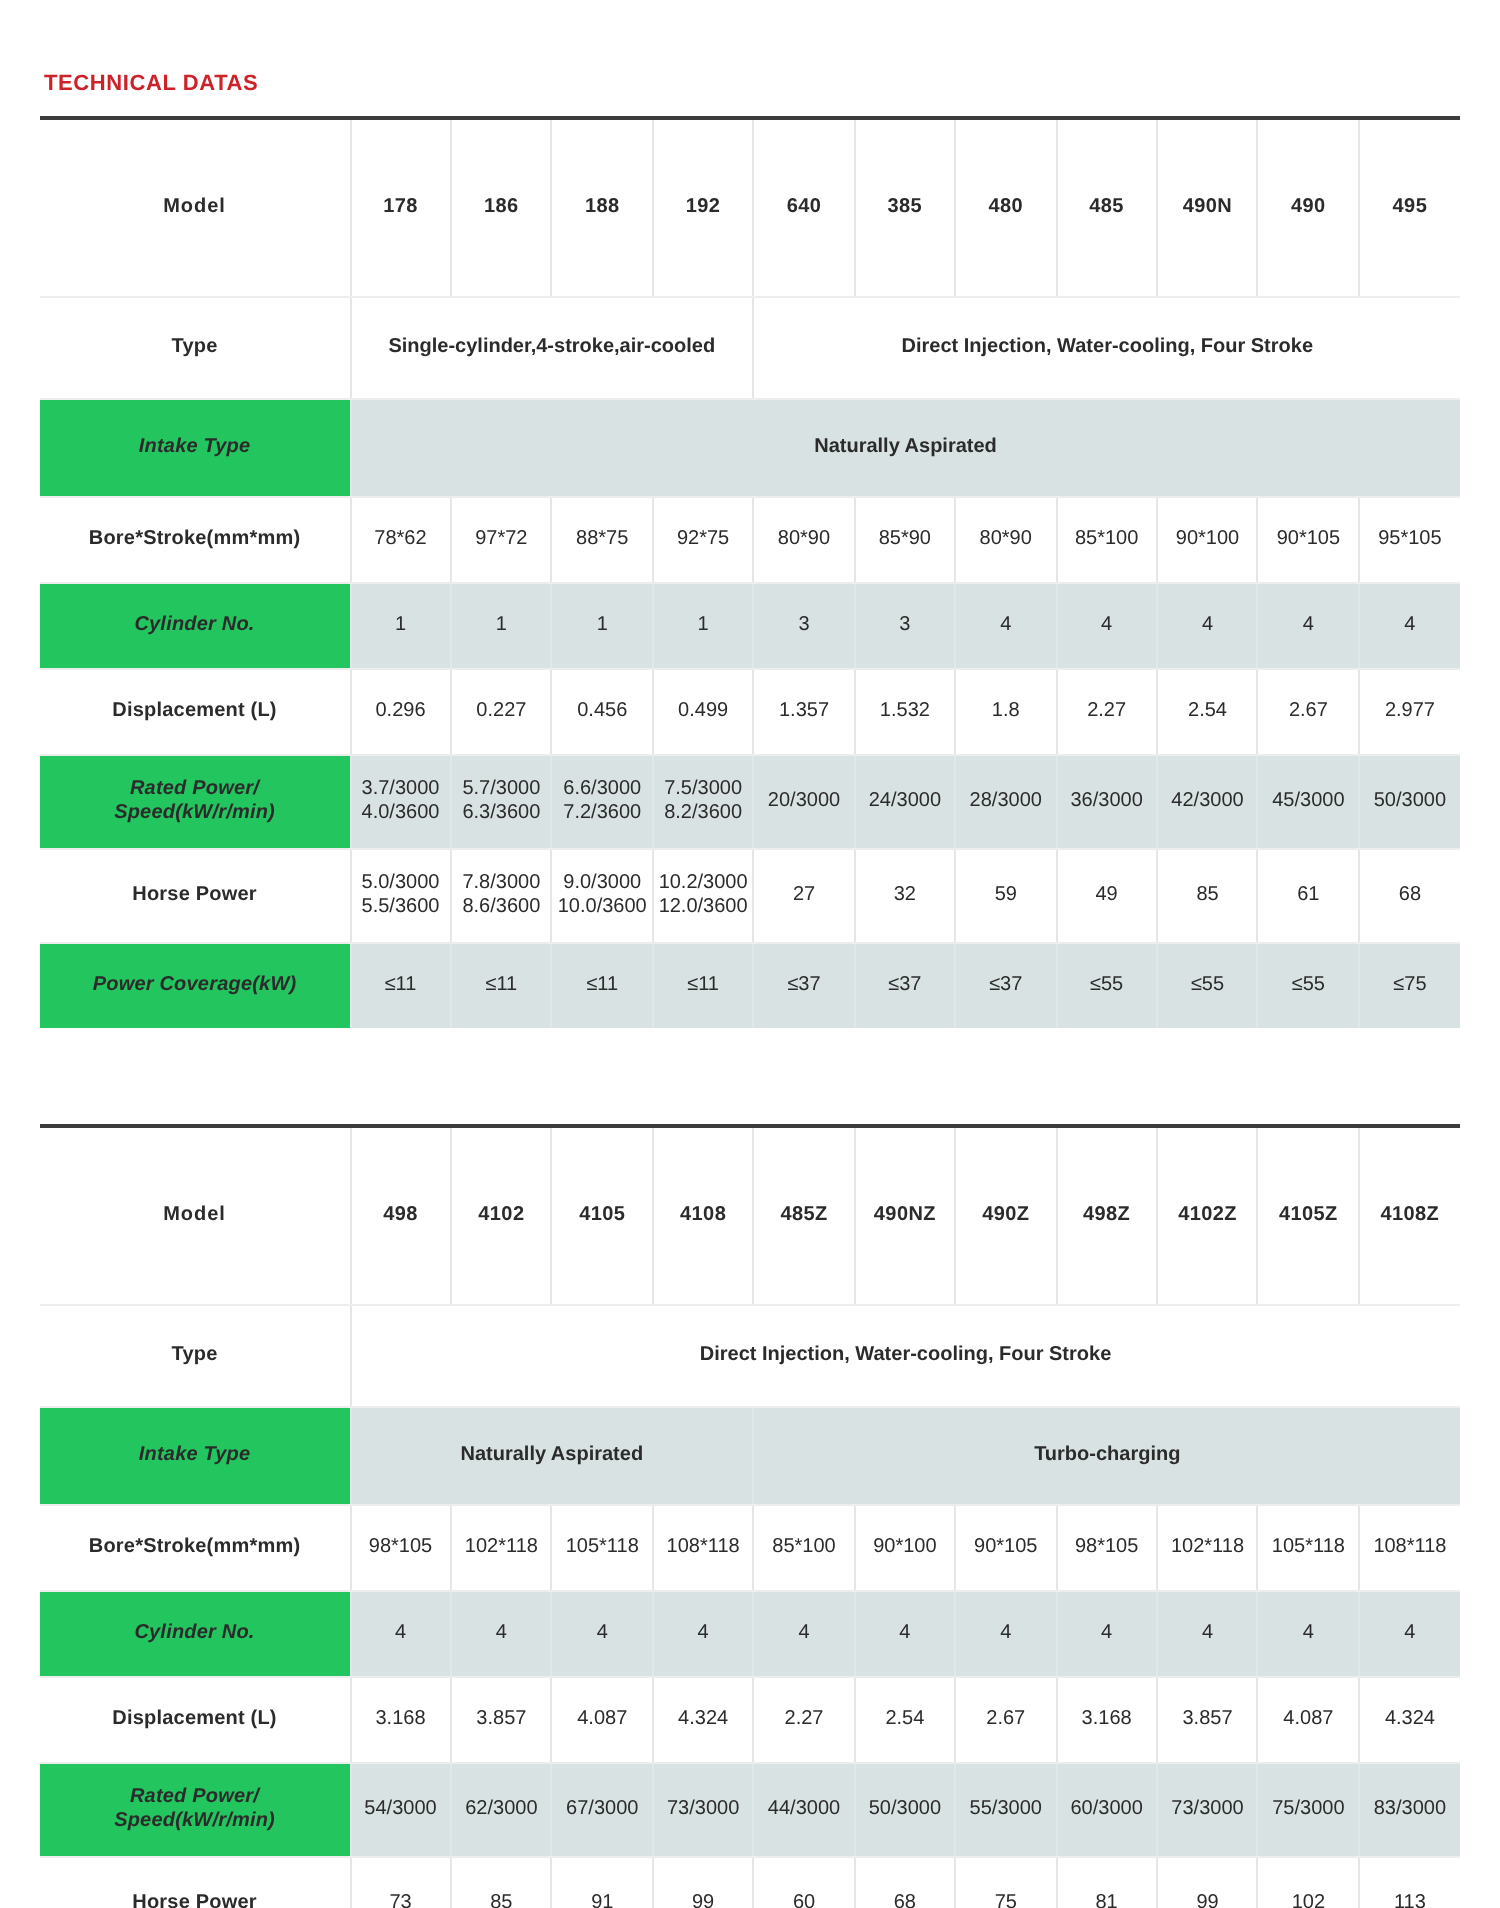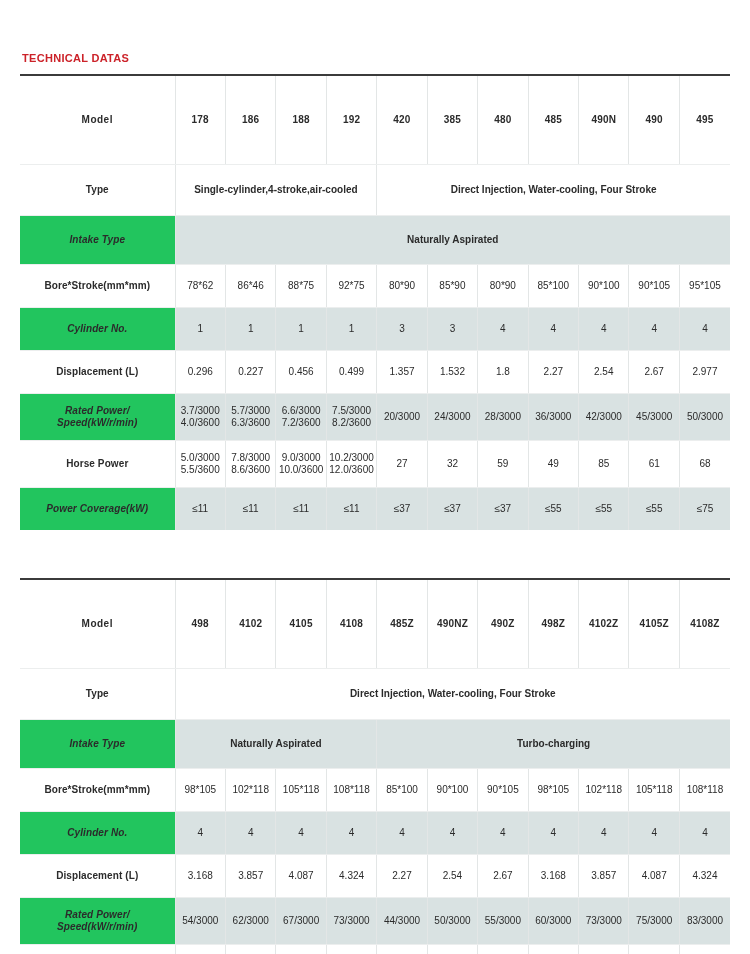--- a/index.html
+++ b/index.html
@@ -19,21 +19,21 @@
     width: 750px;
     height: 954px;
     box-sizing: border-box;
     padding: 0 20px;
   }
   .section-title {
     color: #cc2229;
     font-size: 11px;
     font-weight: bold;
     letter-spacing: 0.3px;
-    padding-top: 52px;
+    padding-top: 36px;
     padding-bottom: 10px;
     padding-left: 2px;
   }
   table.spec {
     width: 710px;
     border-collapse: collapse;
     table-layout: fixed;
     border-top: 2px solid #3b3b3b;
   }
   table.spec td {
@@ -102,41 +102,41 @@
       <col style="width:155px">
       <col span="11" style="width:50.45px">
     </colgroup>
     <tbody>
         <tr class="hdr">
           <td class="rowlabel modellabel">Model</td>
           <td class="modelname">178</td>
           <td class="modelname">186</td>
           <td class="modelname">188</td>
           <td class="modelname">192</td>
-          <td class="modelname">420</td>
+          <td class="modelname">640</td>
           <td class="modelname">385</td>
           <td class="modelname">480</td>
           <td class="modelname">485</td>
           <td class="modelname">490N</td>
           <td class="modelname">490</td>
           <td class="modelname last-col">495</td>
         </tr>
         <tr class="typerow">
           <td class="rowlabel">Type</td>
           <td class="typetext" colspan="4">Single-cylinder,4-stroke,air-cooled</td>
           <td class="typetext last-col" colspan="7">Direct Injection, Water-cooling, Four Stroke</td>
         </tr>
         <tr class="intakerow shaded">
           <td class="rowlabel">Intake Type</td>
           <td class="intaketext last-col" colspan="11">Naturally Aspirated</td>
         </tr>
         <tr class="datarow">
           <td class="rowlabel">Bore*Stroke(mm*mm)</td>
           <td class=" nowrap">78*62</td>
-          <td class=" nowrap">86*46</td>
+          <td class=" nowrap">97*72</td>
           <td class=" nowrap">88*75</td>
           <td class=" nowrap">92*75</td>
           <td class=" nowrap">80*90</td>
           <td class=" nowrap">85*90</td>
           <td class=" nowrap">80*90</td>
           <td class=" nowrap">85*100</td>
           <td class=" nowrap">90*100</td>
           <td class=" nowrap">90*105</td>
           <td class="last-col nowrap">95*105</td>
         </tr>

